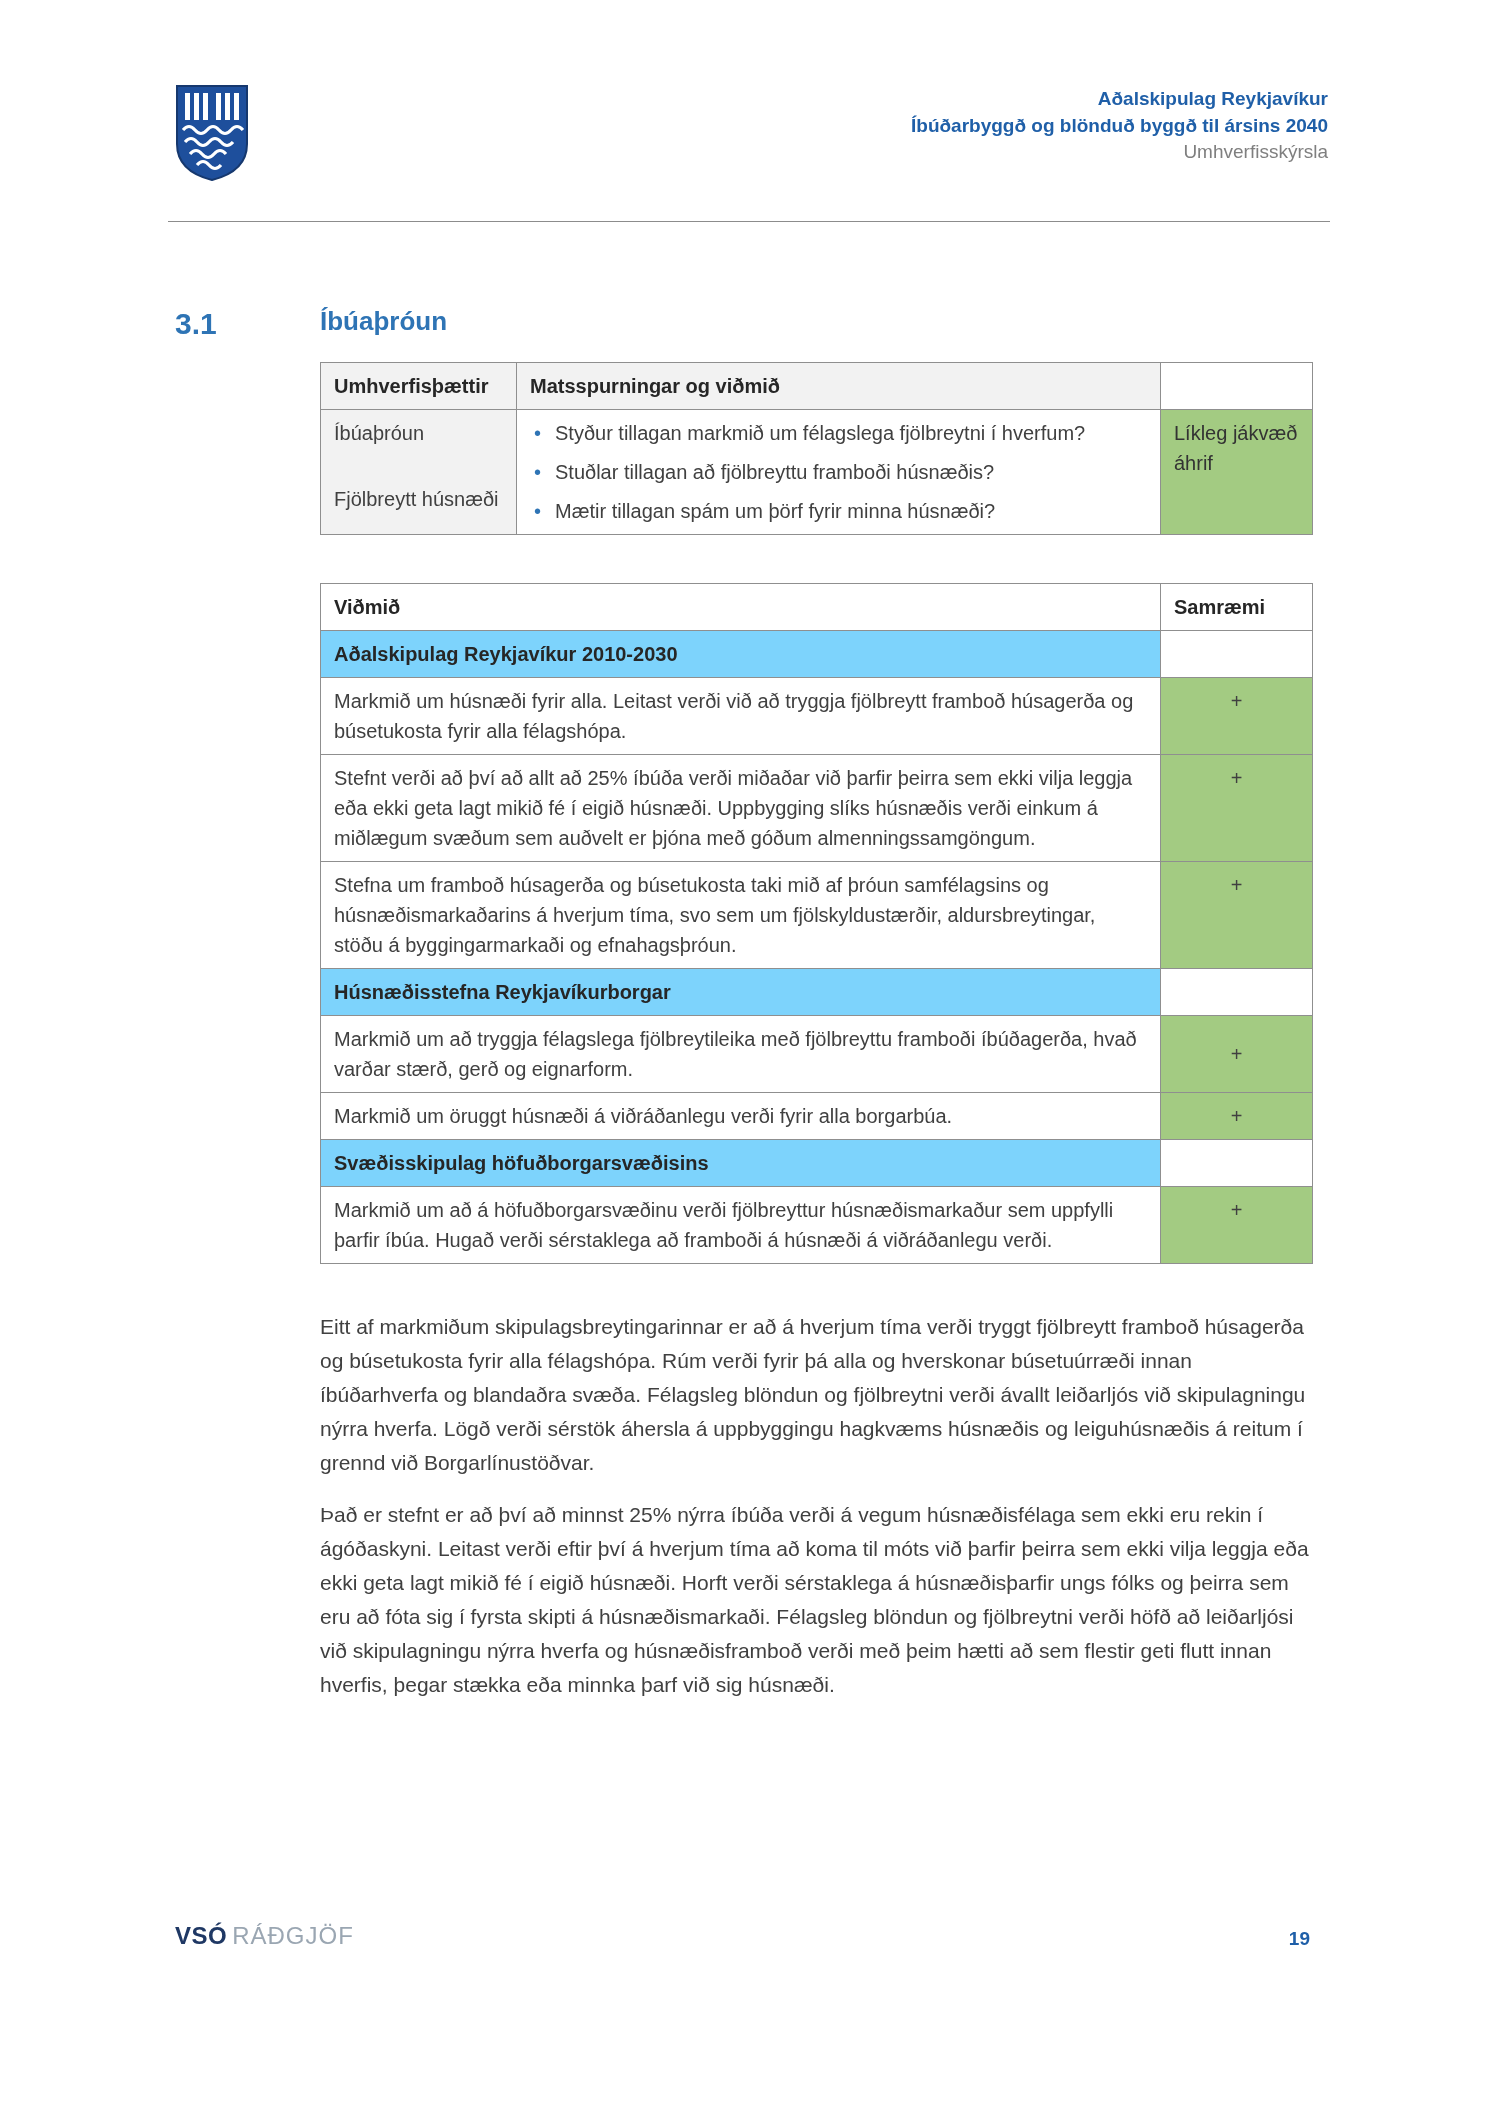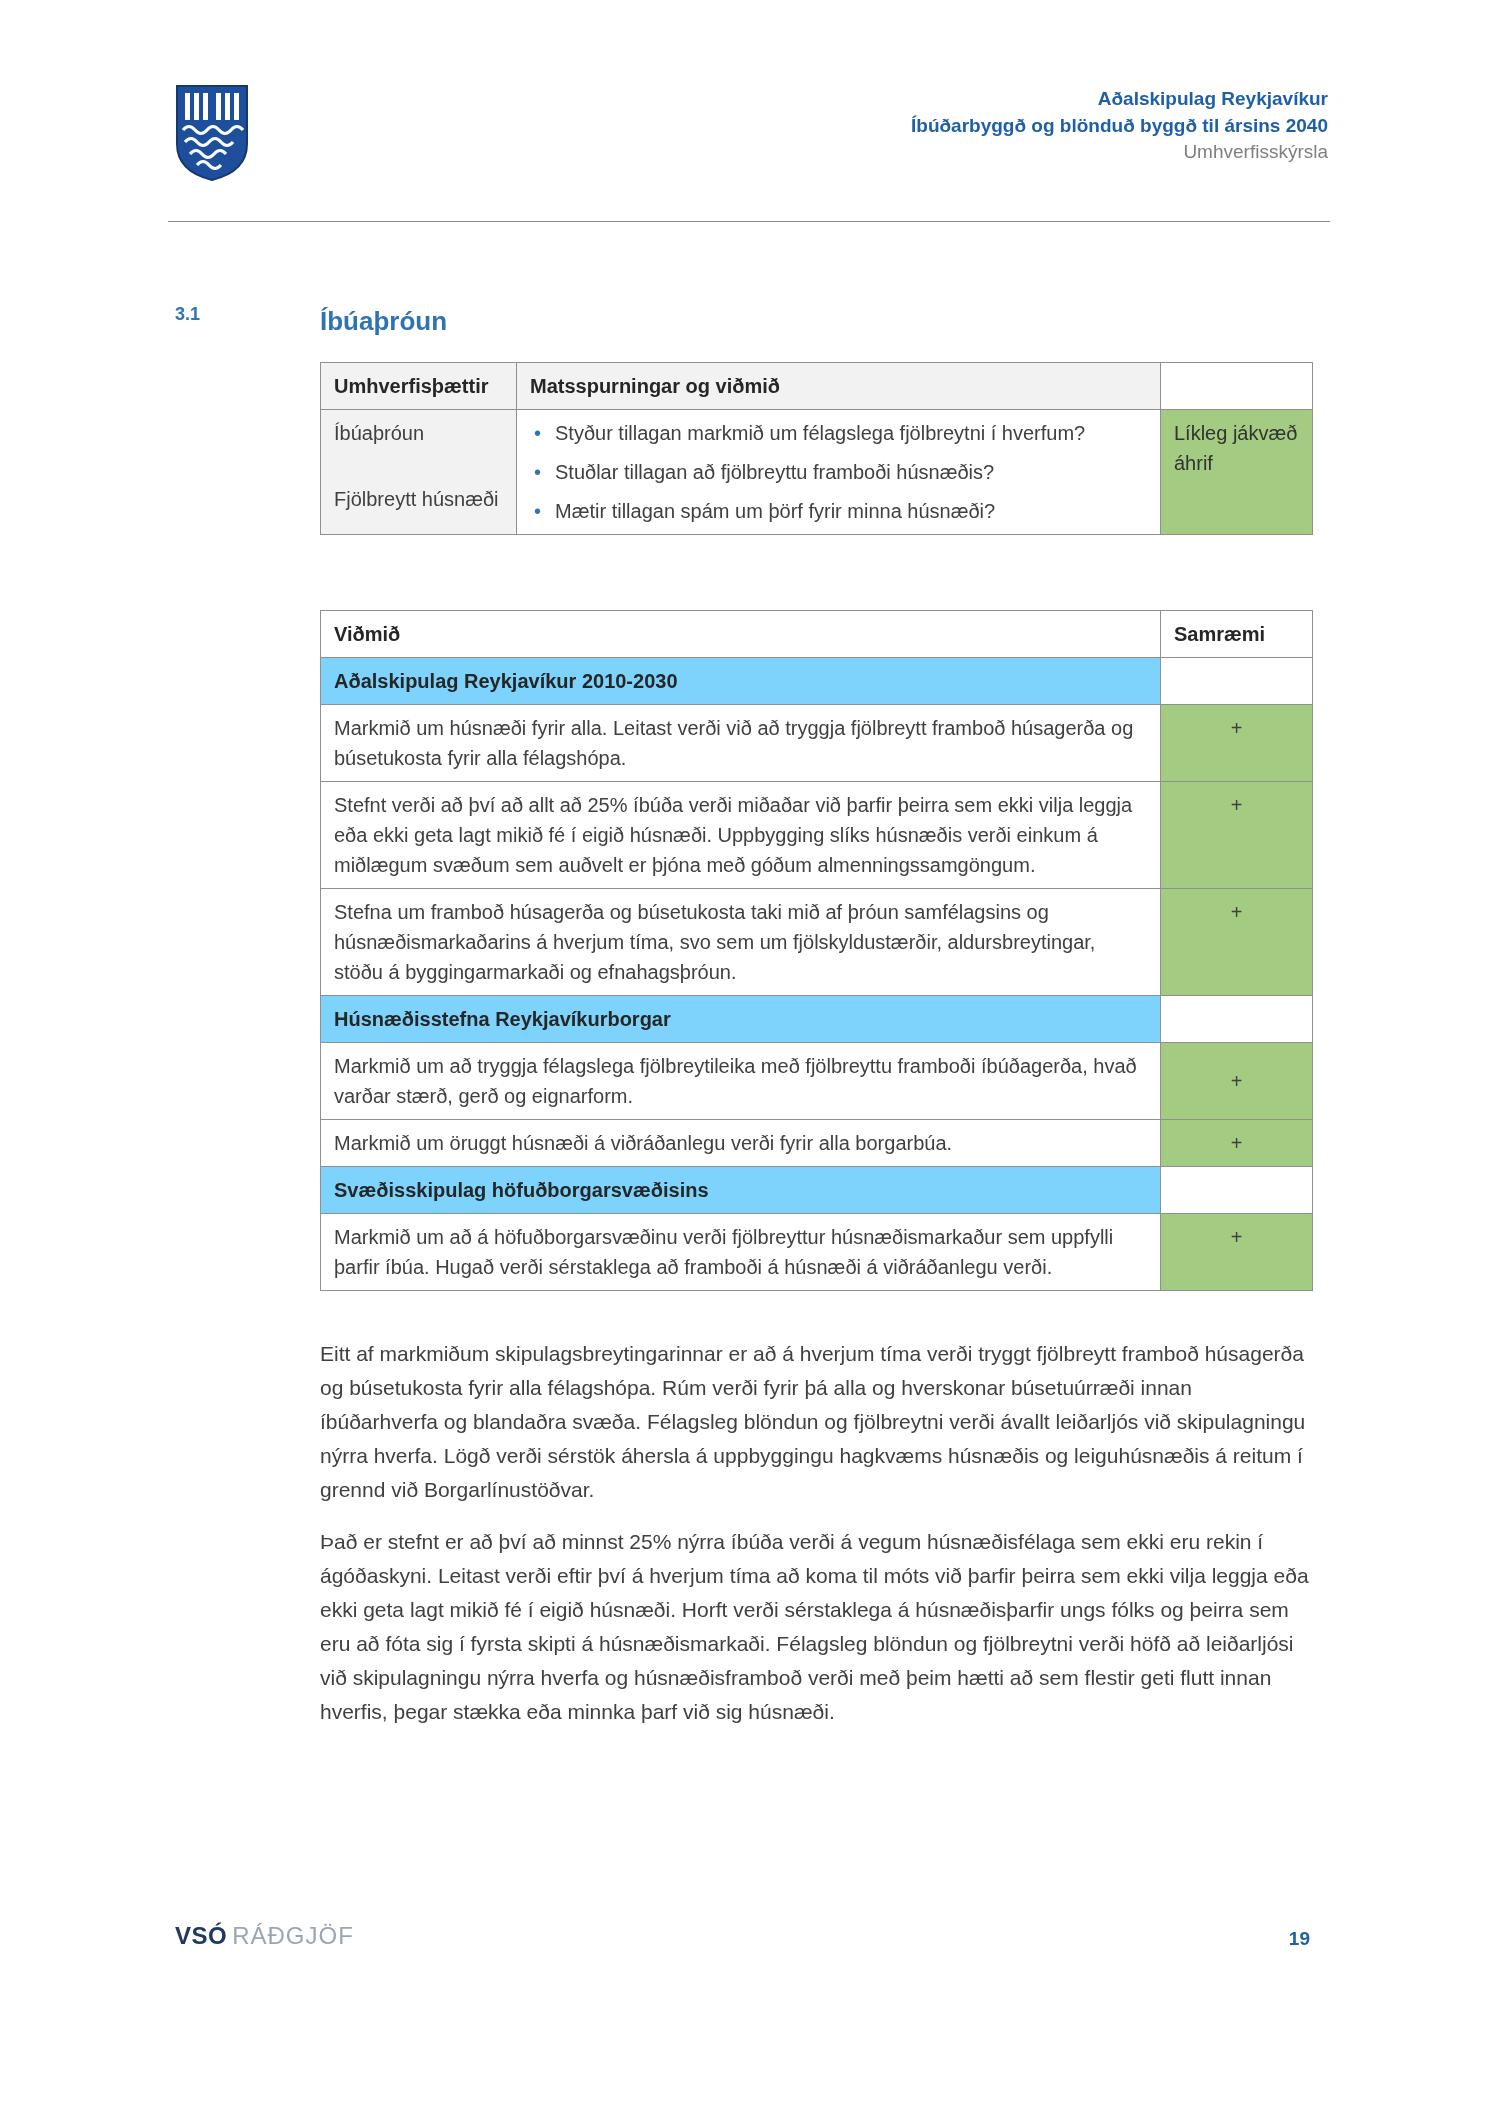--- a/index.html
+++ b/index.html
@@ -16,32 +16,32 @@
   .header-text { position: absolute; right: 0; top: 2px; text-align: right; }
   .ht-blue { color: #1f5fa8; font-weight: 700; font-size: 19px; line-height: 1.4; }
   .ht-gray { color: #7f7f7f; font-weight: 400; font-size: 19px; line-height: 1.4; }
   .header-rule { position: absolute; top: 221px; left: 168px; width: 1162px; height: 0; border-top: 1px solid #8c8c8c; }
 
   
   .content { position: absolute; top: 300px; left: 320px; width: 992px; font-size: 21px; line-height: 1.62; }
   .intro { margin: 0 0 44px 0; }
 
   .section-heading { position: relative; margin: 0 0 26px 0; height: 36px; }
-  .section-number { position: absolute; left: -145px; top: 0; color: #2e74b5; font-weight: 700; font-size: 18px; }
+  .section-number { position: absolute; left: -145px; top: 0; color: #2e74b5; font-weight: 700; font-size: 30px; }
   .section-title { color: #2e74b5; font-weight: 700; font-size: 26px; }
 
   
   table { border-collapse: collapse; width: 100%; font-size: 20px; line-height: 1.5; table-layout: fixed; }
   td, th { border: 1px solid #8f8f8f; padding: 8px 13px; vertical-align: top; text-align: left; }
   th { font-weight: 700; color: #262626; }
   .bg-gray { background: #f2f2f2; }
   .bg-green { background: #a3cb82; }
 
   
-  .assessment-table { margin-bottom: 75px; }
+  .assessment-table { margin-bottom: 48px; }
   .assessment-table col.c1 { width: 196px; }
   .assessment-table col.c2 { width: 644px; }
   .assessment-table col.c3 { width: 152px; }
   .factor-cell div + div { margin-top: 36px; }
   .q-list { margin: 0; padding: 0; list-style: none; }
   .q-list li { position: relative; padding-left: 25px; margin-bottom: 9px; }
   .q-list li:last-child { margin-bottom: 0; }
   .q-list li::before { content: "\2022"; position: absolute; left: 4px; top: 0; color: #2e74b5; }
   .result-cell { color: #333; }
 

